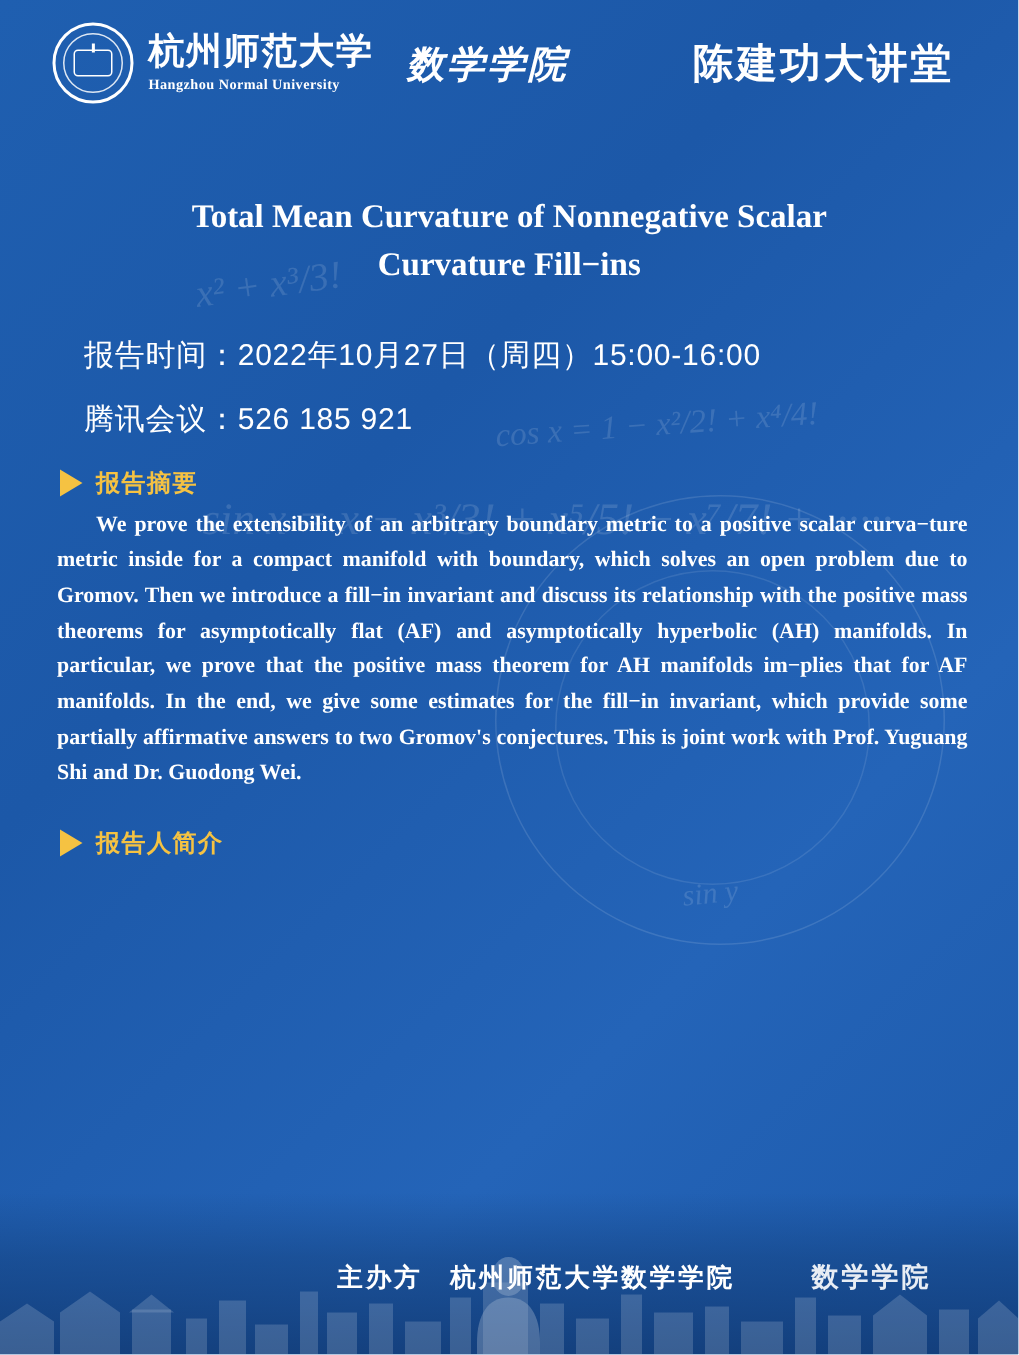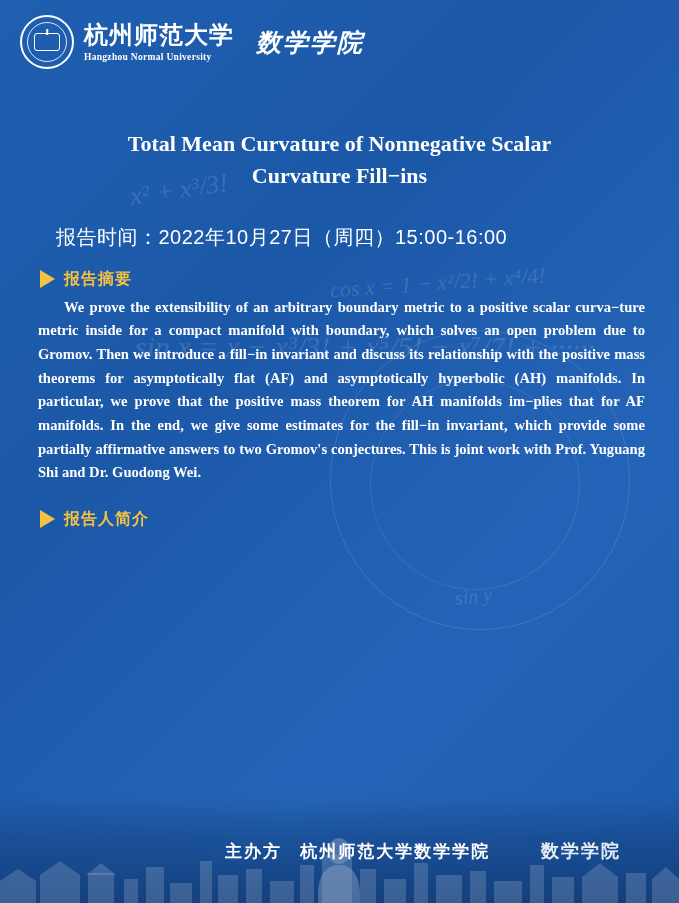--- a/index.html
+++ b/index.html
@@ -42,21 +42,21 @@
     border: 1px solid rgba(255,255,255,0.10);
     border-radius: 50%;
   }
 
   
   .header {
     position: relative;
     height: 84px;
     display: flex;
     align-items: center;
-    padding: 0 20px;
+    padding: 0 35px;
     z-index: 3;
   }
   .logo-block { display: flex; align-items: center; gap: 10px; }
   .seal {
     width: 54px; height: 54px;
     border: 2px solid #ffffff;
     border-radius: 50%;
     display: flex; align-items: center; justify-content: center;
     position: relative;
     flex: 0 0 auto;
@@ -238,29 +238,31 @@
     <div class="logo-block">
       <div class="seal">
         <div class="seal-inner"></div>
       </div>
       <div class="uni-names">
         <div class="uni-cn">杭州师范大学</div>
         <div class="uni-en">Hangzhou Normal University</div>
       </div>
       <div class="dept-name">数学学院</div>
     </div>
+    <div class="forum-name">陈建功大讲堂</div>
   </div>
 
   <div class="talk-title">
     <div>Total Mean Curvature of Nonnegative Scalar</div>
     <div>Curvature Fill−ins</div>
   </div>
 
   <div class="meta">
     <div class="meta-row">报告时间：2022年10月27日（周四）15:00-16:00</div>
+    <div class="meta-row">腾讯会议：526 185 921</div>
   </div>
 
   <div class="section-head">
     <span class="tri"></span>
     <span class="section-title">报告摘要</span>
   </div>
   <div class="abstract">We prove the extensibility of an arbitrary boundary metric to a positive scalar curva−ture metric inside for a compact manifold with boundary, which solves an open problem due to Gromov. Then we introduce a fill−in invariant and discuss its relationship with the positive mass theorems for asymptotically flat (AF) and asymptotically hyperbolic (AH) manifolds. In particular, we prove that the positive mass theorem for AH manifolds im−plies that for AF manifolds. In the end, we give some estimates for the fill−in invariant, which provide some partially affirmative answers to two Gromov's conjectures. This is joint work with Prof. Yuguang Shi and Dr. Guodong Wei.</div>
 
   <div class="section-head" style="margin-top:24px;">
     <span class="tri"></span>

